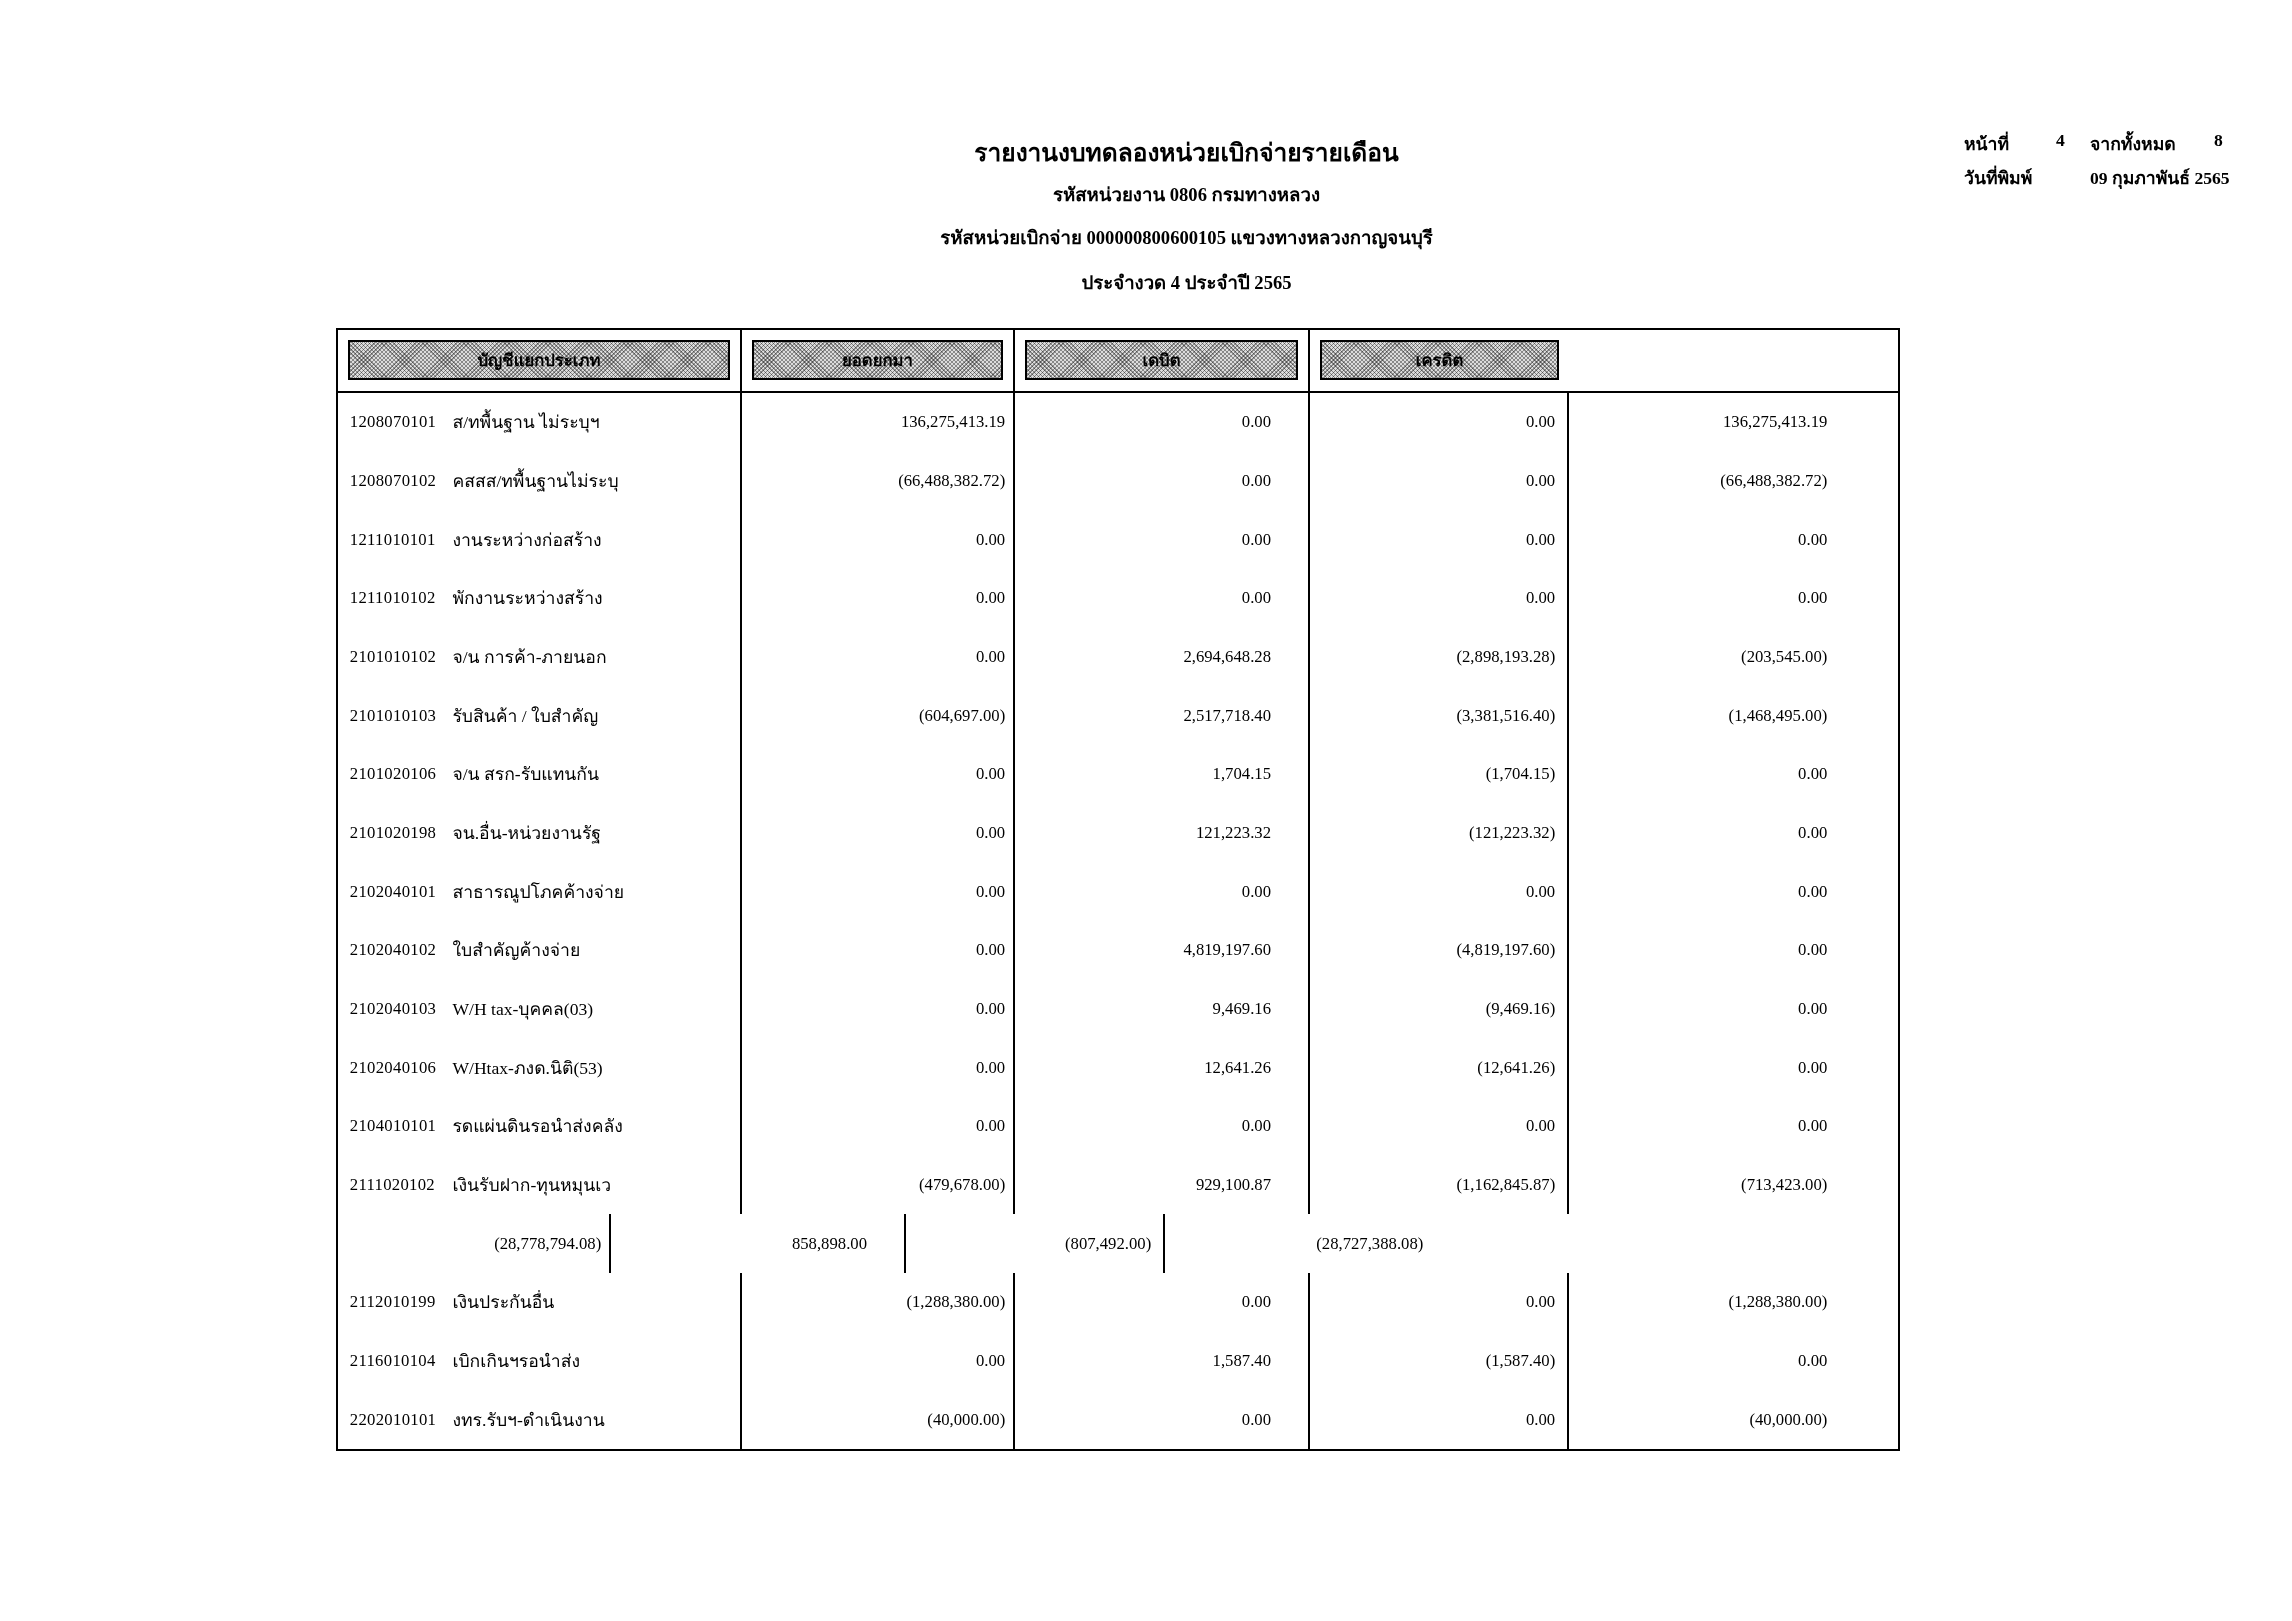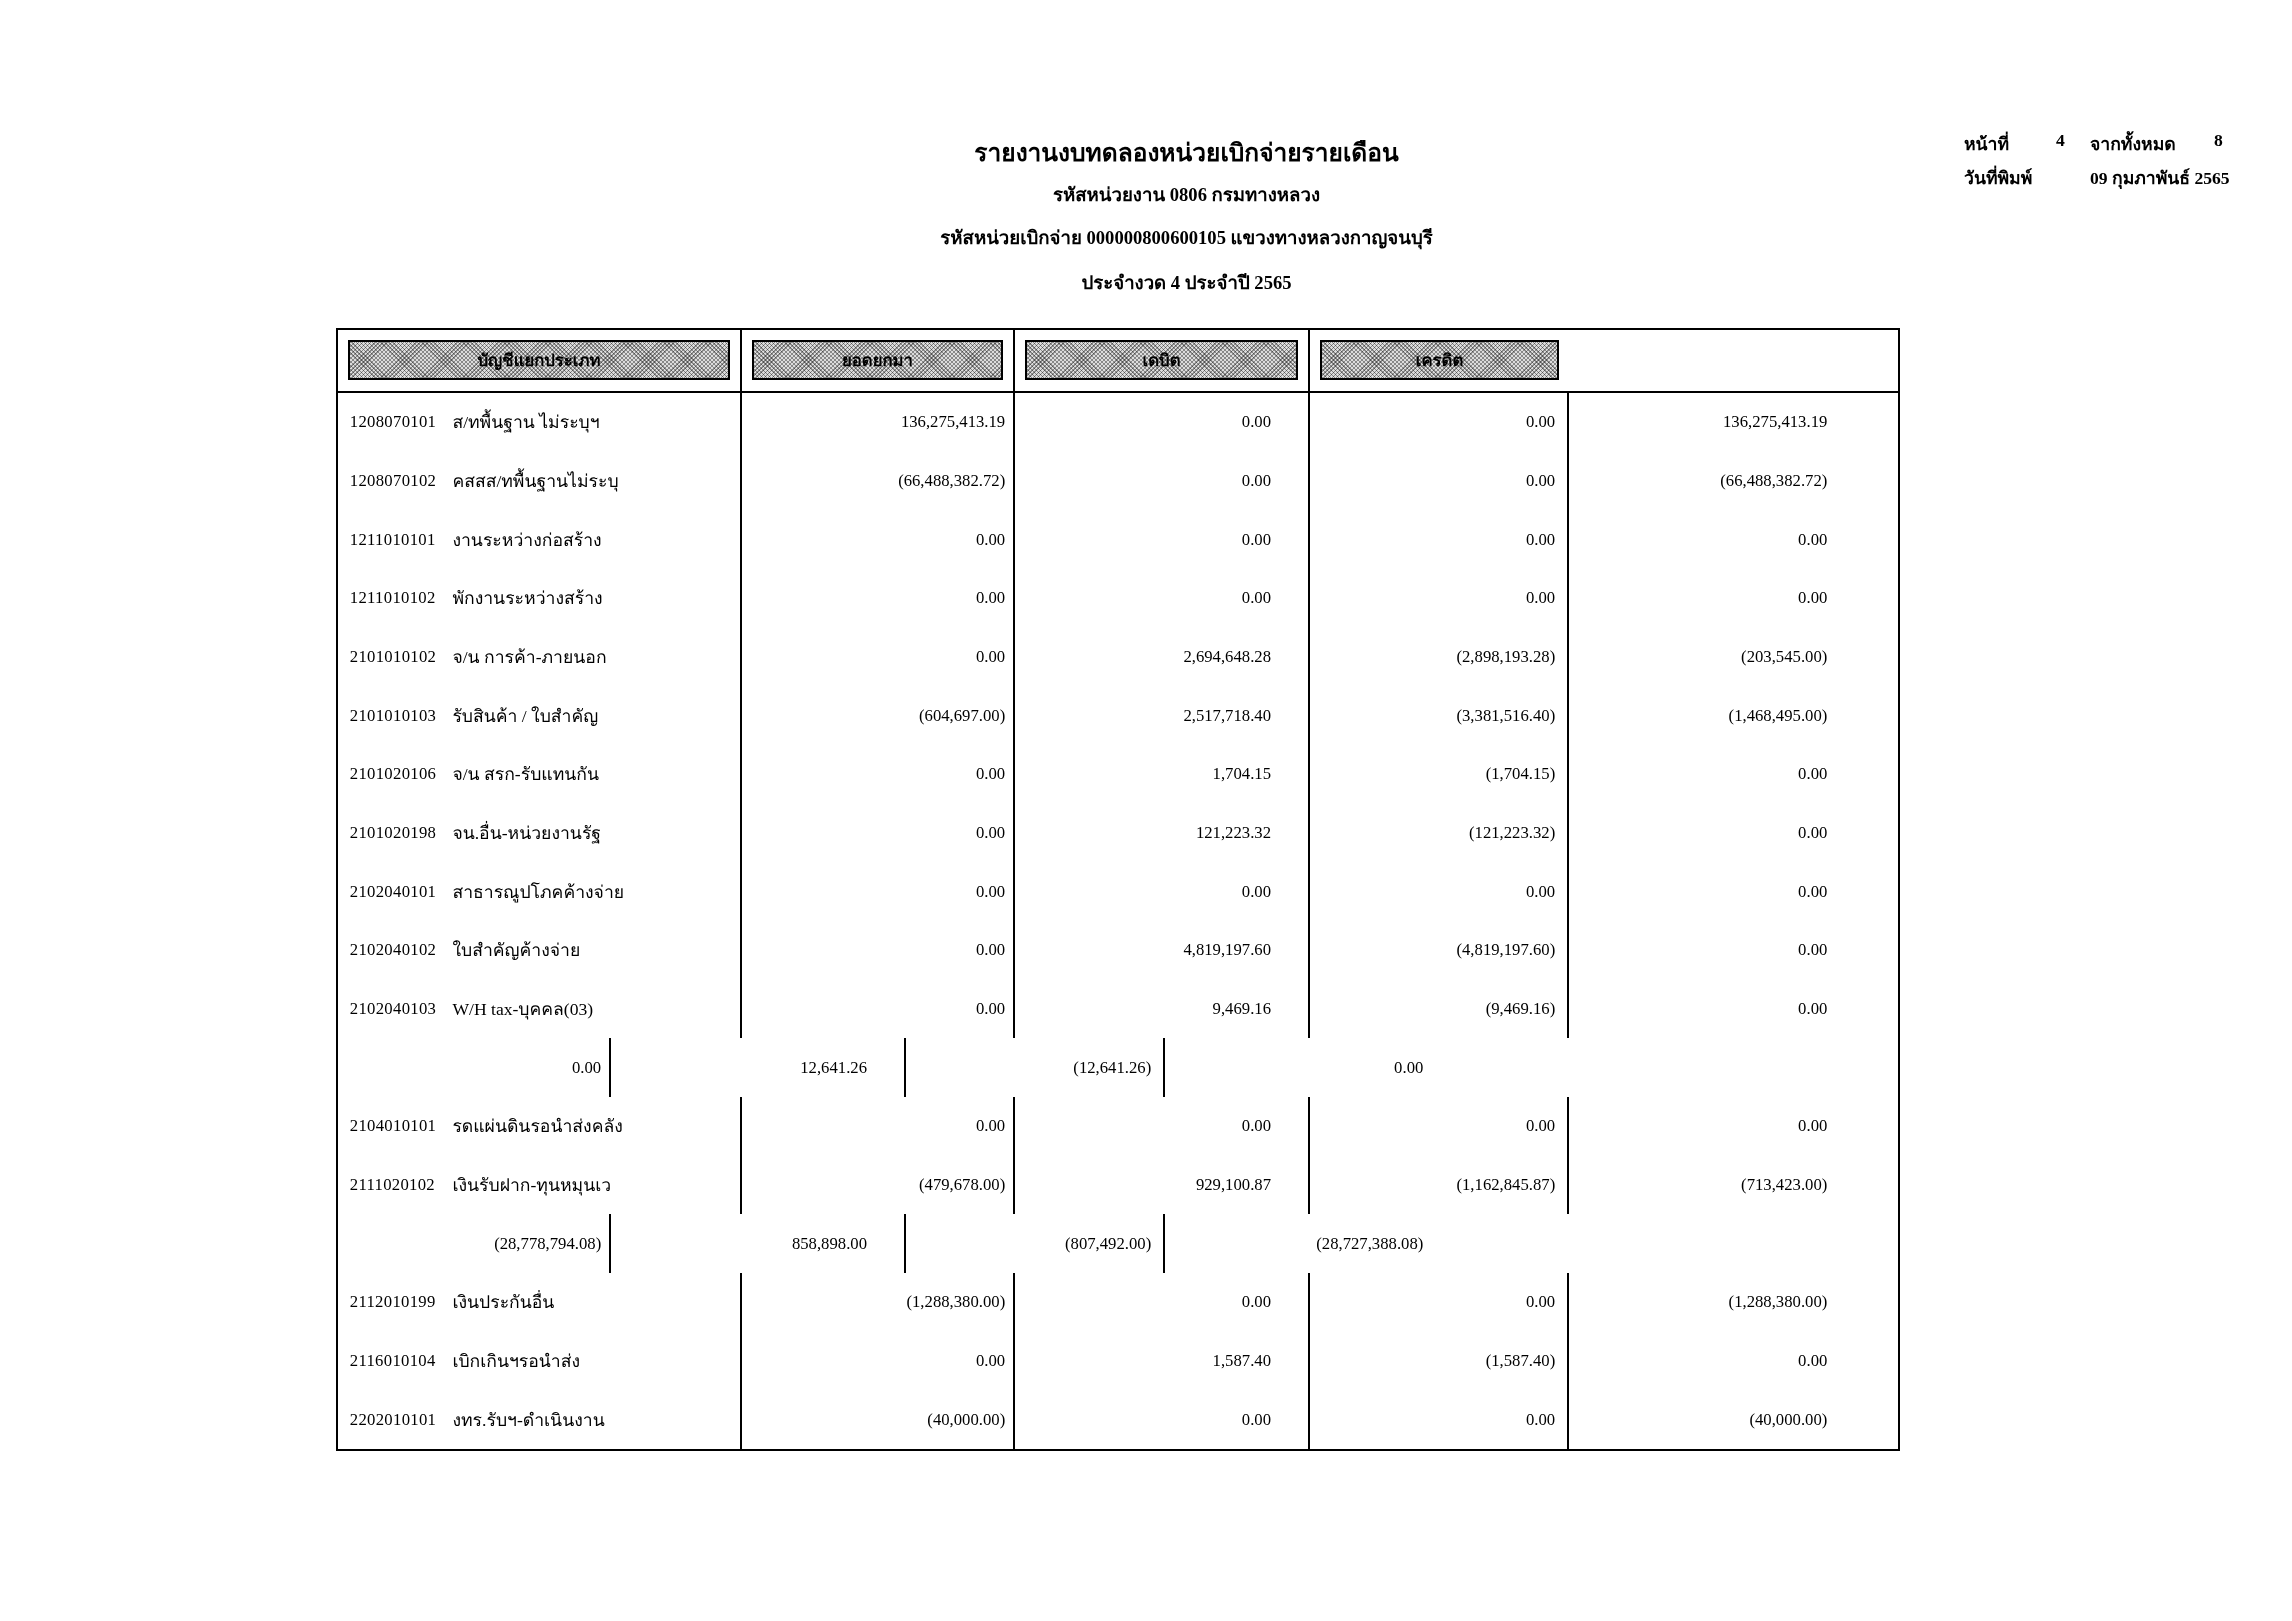--- a/index.html
+++ b/index.html
@@ -200,20 +200,24 @@
           <div class="c c1 namecell">
             <div class="span code">2102040103</div>
             <div class="span nm">W/H tax-บุคคล(03)</div>
           </div>
           <div class="c c2 numcell pr2">0.00</div>
           <div class="c c3 numcell pr3">9,469.16</div>
           <div class="c c4 numcell pr4">(9,469.16)</div>
           <div class="c c5 numcell pr5">0.00</div>
         </div>
         <div class="trow">
+          <div class="c c1 namecell">
+            <div class="span code">2102040106</div>
+            <div class="span nm">W/Htax-ภงด.นิติ(53)</div>
+          </div>
           <div class="c c2 numcell pr2">0.00</div>
           <div class="c c3 numcell pr3">12,641.26</div>
           <div class="c c4 numcell pr4">(12,641.26)</div>
           <div class="c c5 numcell pr5">0.00</div>
         </div>
         <div class="trow">
           <div class="c c1 namecell">
             <div class="span code">2104010101</div>
             <div class="span nm">รดแผ่นดินรอนำส่งคลัง</div>
           </div>

